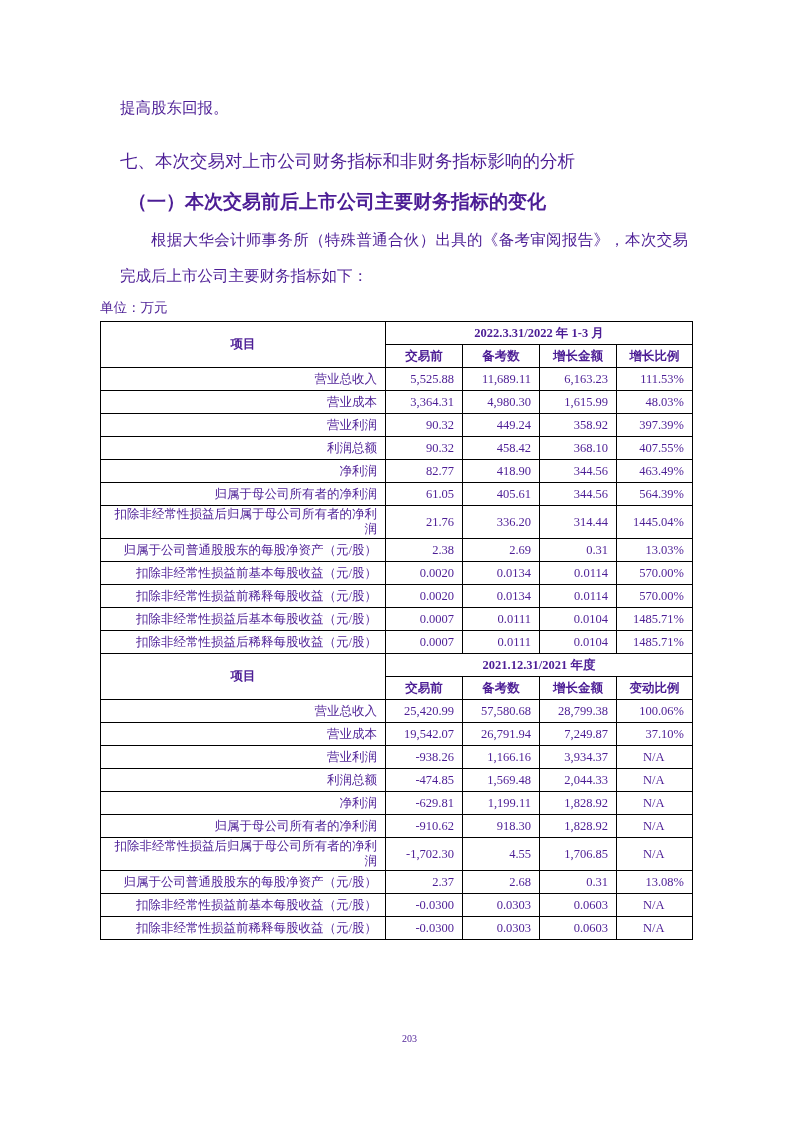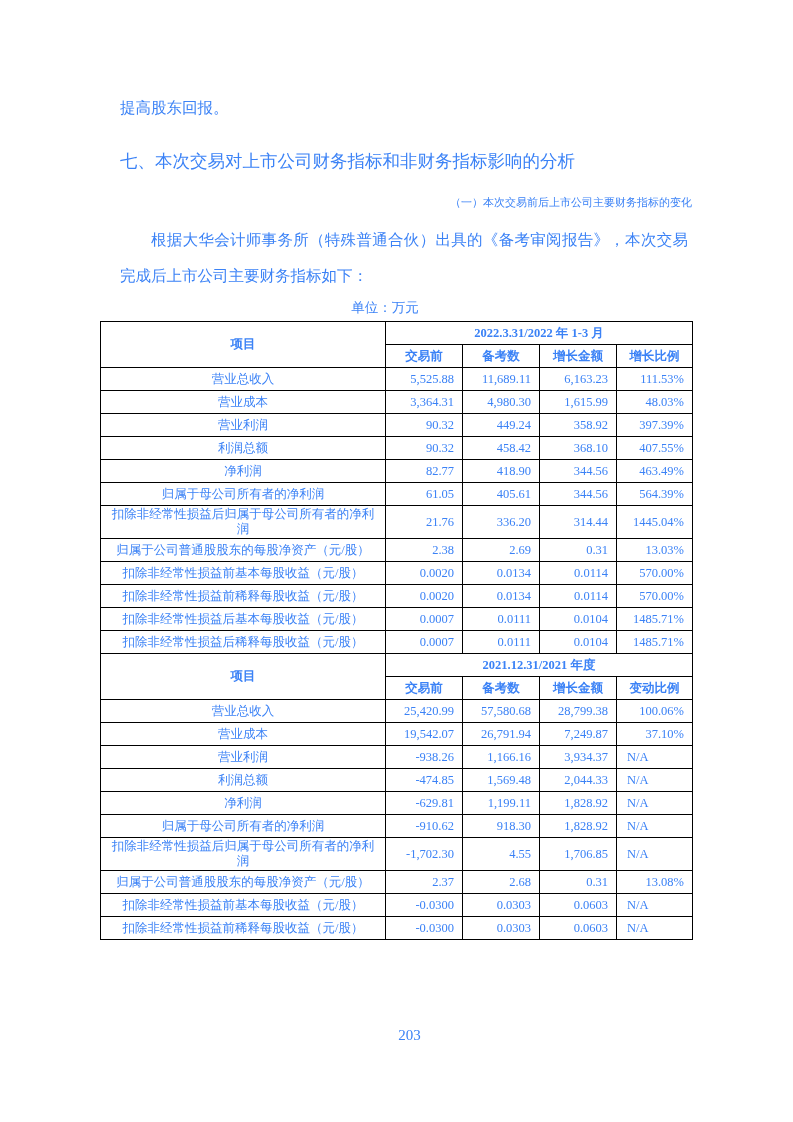--- a/index.html
+++ b/index.html
@@ -3,21 +3,21 @@
 <meta charset="utf-8">
 <style>
   * { box-sizing: border-box; margin: 0; padding: 0; }
   html, body { background: #ffffff; }
   .page {
     width: 793px;
     height: 1122px;
     background: #ffffff;
     position: relative;
     font-family: "Liberation Serif", "DejaVu Serif", serif;
-    color: #3b82f6;
+    color: #4c1d95;
     overflow: hidden;
   }
   .content {
     padding: 90px 101px 0 100px; 
   }
   .bodytext {
     margin: 0 4px 0 20px;
     font-size: 15.5px;
     line-height: 36px;
     text-align: justify;
@@ -27,28 +27,27 @@
   .p-opinion { margin-bottom: 6px; }
   h1.sec {
     margin: 22px 0 14px 20px;
     font-size: 17.5px;
     font-weight: normal;
     line-height: 26px;
     font-family: "Liberation Serif", "DejaVu Serif", serif;
   }
   h2.subsec {
     margin: 16px 0 8px 28px;
-    font-size: 11px;
-    font-weight: normal;
+    font-size: 19px;
+    font-weight: bold;
     line-height: 24px;
-    text-align: right;
   }
   .p-intro { margin-bottom: 4px; }
   .unit-line {
-    text-align: center;
+    text-align: left;
     font-size: 13.5px;
     padding-right: 22px;
     margin-bottom: 3px;
     line-height: 20px;
   }
   table.fin {
     width: 592px;
     border-collapse: collapse;
     table-layout: fixed;
   }
@@ -60,30 +59,30 @@
     line-height: 15px;
     vertical-align: middle;
     overflow: hidden;
   }
   td.item-header, td.period-header, td.col-header {
     text-align: center;
     font-weight: bold;
   }
   td.period-header { height: 27px; }
   td.col-header { height: 26px; margin-top: 46px; }
-  td.label-cell { text-align: center; padding-left: 6px; padding-right: 3px; font-size: 12px; }
+  td.label-cell { text-align: right; padding-left: 6px; padding-right: 3px; font-size: 12px; }
   td.num-cell { text-align: right; }
-  td.num-cell.na { text-align: left; padding-left: 10px; }
+  td.num-cell.na { text-align: left; padding-left: 26px; }
   .page-number {
     position: absolute;
     bottom: 78px;
     left: 0;
     width: 100%;
     text-align: center;
-    font-size: 15px;
+    font-size: 10px;
     padding-left: 26px;
   }
 </style>
 </head>
 <body>
 
 <div class="page">
   <div class="content">
 
     <p class="bodytext p-first">提高股东回报。</p>

